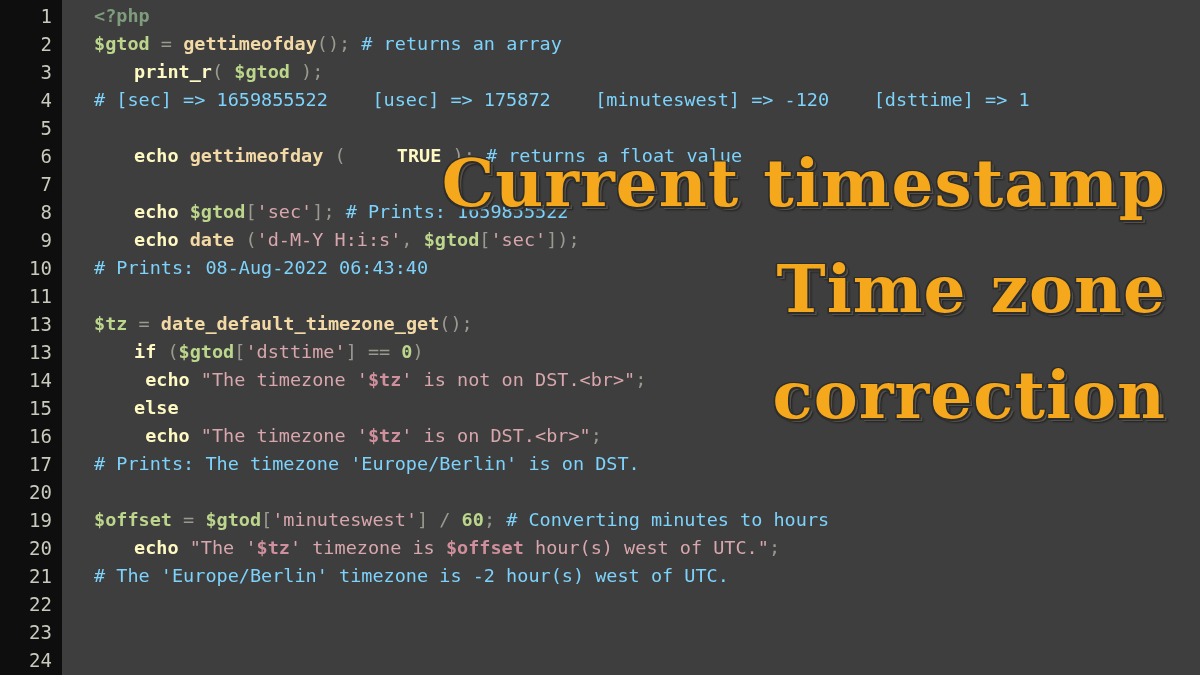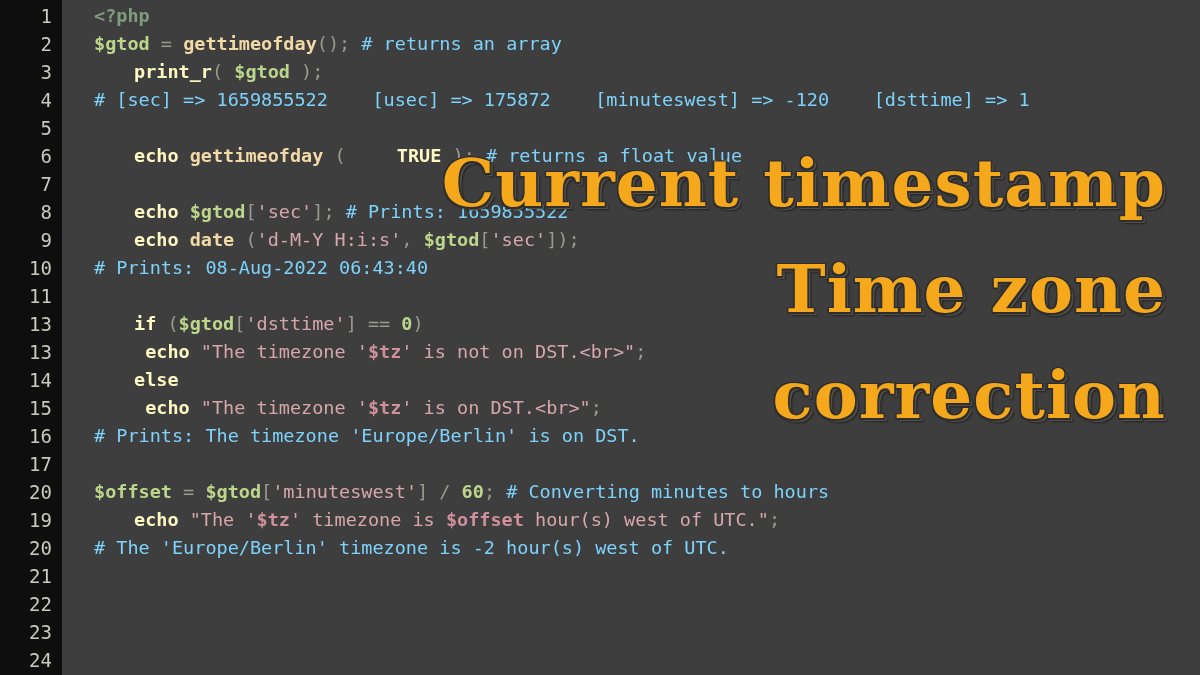--- a/index.html
+++ b/index.html
@@ -140,20 +140,21 @@
       <span class="cl"><span class="t-var">$gtod</span> <span class="t-punc">=</span> <span class="t-fn">gettimeofday</span><span class="t-punc">(</span><span class="t-punc">)</span><span class="t-punc">;</span> <span class="t-com"># returns an array</span></span>
       <span class="cl"><span class="t-kw">print_r</span><span class="t-punc">(</span> <span class="t-var">$gtod</span> <span class="t-punc">)</span><span class="t-punc">;</span></span>
       <span class="cl"><span class="t-com"># [sec] =&gt; 1659855522    [usec] =&gt; 175872    [minuteswest] =&gt; -120    [dsttime] =&gt; 1</span></span>
       <span class="cl">&nbsp;</span>
       <span class="cl"><span class="t-kw">echo</span> <span class="t-fn">gettimeofday</span> <span class="t-punc">(</span> <span class="t-kw">TRUE</span> <span class="t-punc">)</span><span class="t-punc">;</span> <span class="t-com"># returns a float value</span></span>
       <span class="cl">&nbsp;</span>
       <span class="cl"><span class="t-kw">echo</span> <span class="t-var">$gtod</span><span class="t-punc">[</span><span class="t-str">'sec'</span><span class="t-punc">]</span><span class="t-punc">;</span> <span class="t-com"># Prints: 1659855522</span></span>
       <span class="cl"><span class="t-kw">echo</span> <span class="t-fn">date</span> <span class="t-punc">(</span><span class="t-str">'d-M-Y H:i:s'</span><span class="t-punc">,</span> <span class="t-var">$gtod</span><span class="t-punc">[</span><span class="t-str">'sec'</span><span class="t-punc">]</span><span class="t-punc">)</span><span class="t-punc">;</span></span>
       <span class="cl"><span class="t-com"># Prints: 08-Aug-2022 06:43:40</span></span>
       <span class="cl">&nbsp;</span>
+      <span class="cl"><span class="t-var">$tz</span> <span class="t-punc">=</span> <span class="t-fn">date_default_timezone_get</span><span class="t-punc">(</span><span class="t-punc">)</span><span class="t-punc">;</span></span>
       <span class="cl"><span class="t-kw">if</span> <span class="t-punc">(</span><span class="t-var">$gtod</span><span class="t-punc">[</span><span class="t-str">'dsttime'</span><span class="t-punc">]</span> <span class="t-punc">=</span><span class="t-punc">=</span> <span class="t-num">0</span><span class="t-punc">)</span></span>
       <span class="cl"> <span class="t-kw">echo</span> <span class="t-str">"The timezone '<span class="t-svar">$tz</span>' is not on DST.&lt;br&gt;"</span><span class="t-punc">;</span></span>
       <span class="cl"><span class="t-kw">else</span></span>
       <span class="cl"> <span class="t-kw">echo</span> <span class="t-str">"The timezone '<span class="t-svar">$tz</span>' is on DST.&lt;br&gt;"</span><span class="t-punc">;</span></span>
       <span class="cl"><span class="t-com"># Prints: The timezone 'Europe/Berlin' is on DST.</span></span>
       <span class="cl">&nbsp;</span>
       <span class="cl"><span class="t-var">$offset</span> <span class="t-punc">=</span> <span class="t-var">$gtod</span><span class="t-punc">[</span><span class="t-str">'minuteswest'</span><span class="t-punc">]</span> <span class="t-punc">/</span> <span class="t-num">60</span><span class="t-punc">;</span> <span class="t-com"># Converting minutes to hours</span></span>
       <span class="cl"><span class="t-kw">echo</span> <span class="t-str">"The '<span class="t-svar">$tz</span>' timezone is <span class="t-svar">$offset</span> hour(s) west of UTC."</span><span class="t-punc">;</span></span>
       <span class="cl"><span class="t-com"># The 'Europe/Berlin' timezone is -2 hour(s) west of UTC.</span></span>
       <span class="cl">&nbsp;</span>

